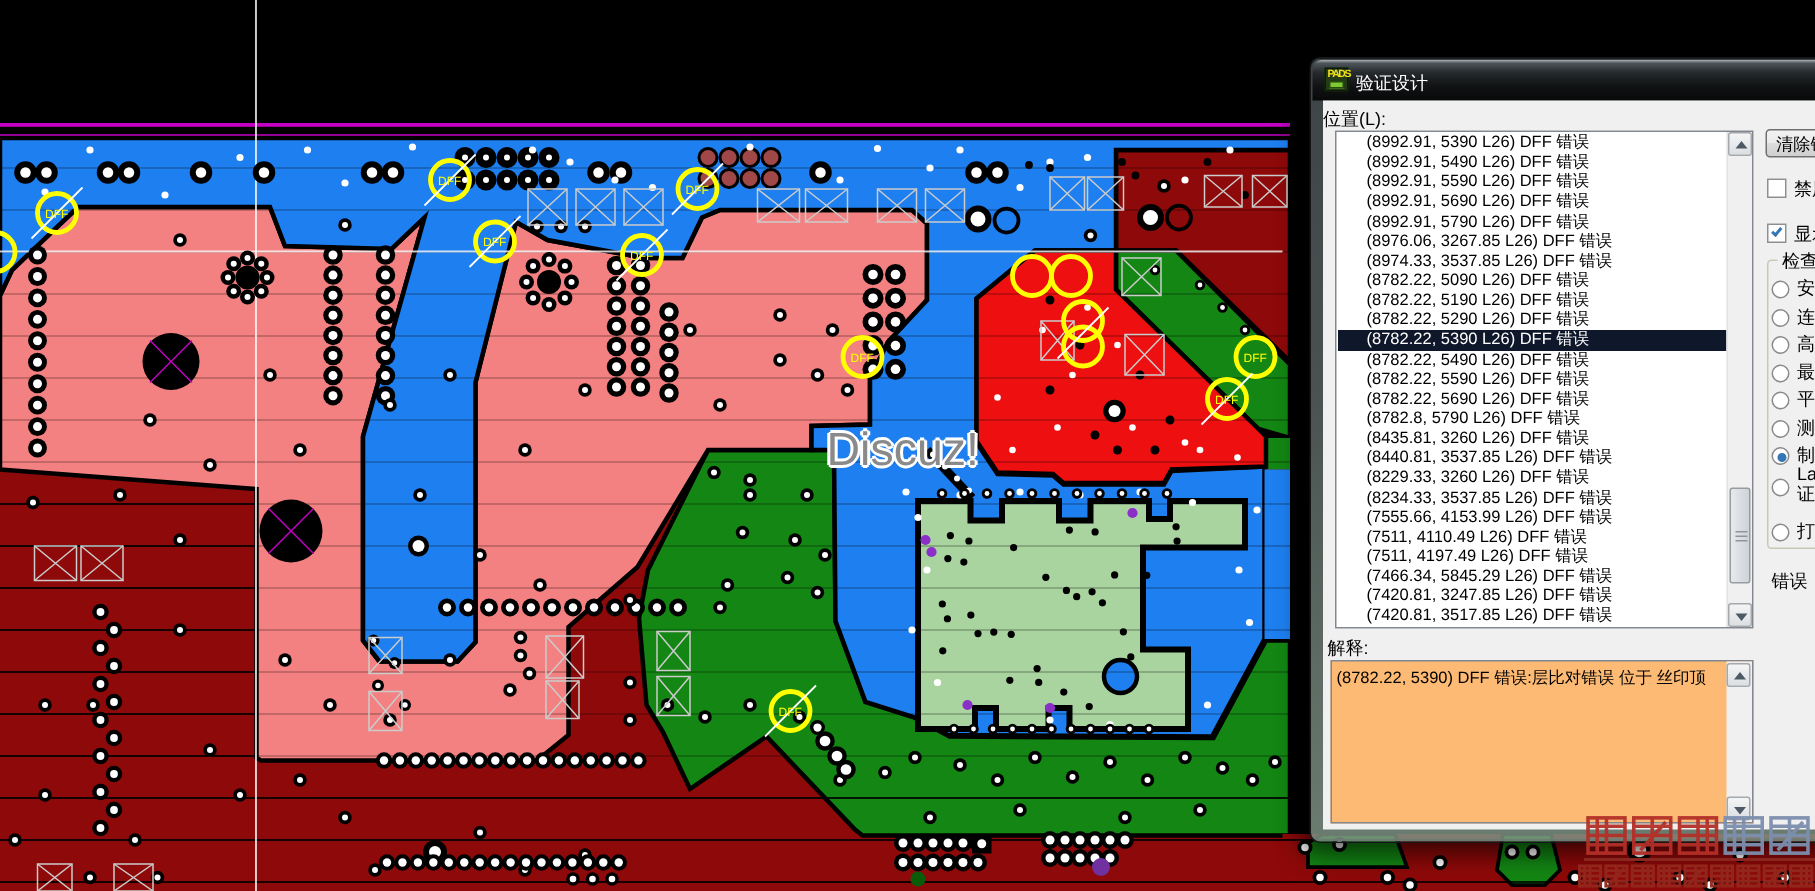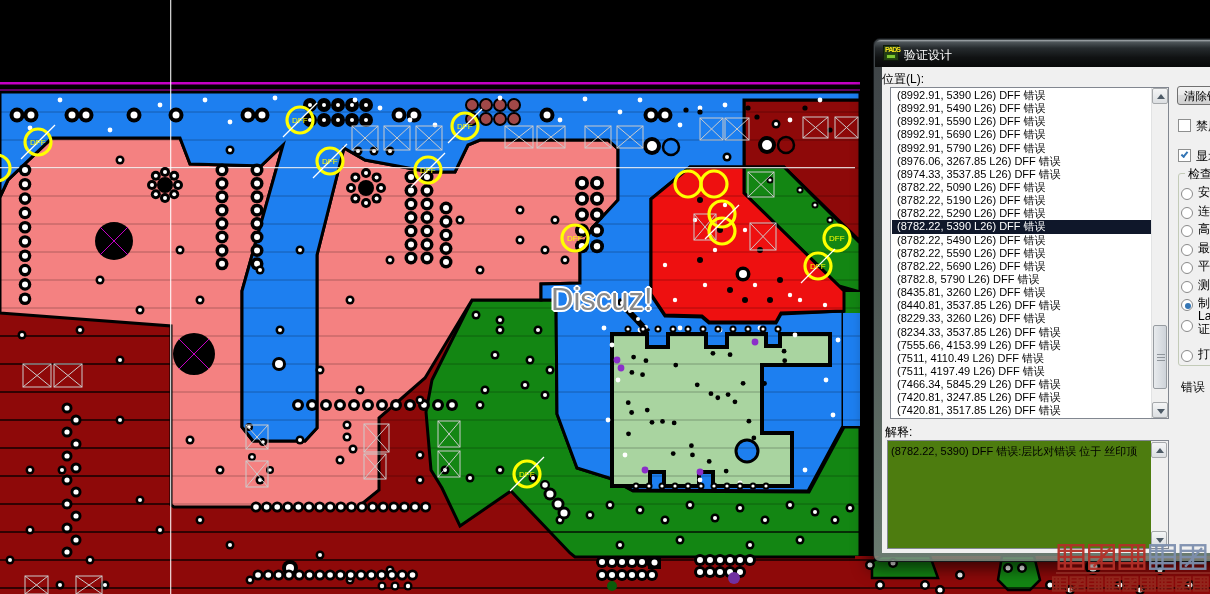--- a/index.html
+++ b/index.html
@@ -11,42 +11,42 @@
 #titlebar{position:absolute;left:1px;top:1px;right:0;height:27px;border-radius:6px 0 0 0;
  background:linear-gradient(180deg,#a8aeb2 0%,#4e5559 8%,#262b2e 30%,#101213 65%,#080909 100%);}
 #title{position:absolute;left:30px;top:8px;font-size:12px;color:#fff}
 #icon{position:absolute;left:9px;top:6px;width:16px;height:16px;background:#233c17;border:1px solid #0e1a09}
 #icon .p{position:absolute;left:1px;top:0px;font-size:7px;font-weight:bold;color:#f3e11c;letter-spacing:-1px}
 #icon .scr{position:absolute;left:2px;top:8px;width:10px;height:5px;background:#7ec832;border:1px solid #244d0c}
 #client{position:absolute;left:8px;top:28px;right:0;bottom:8px;background:#f0f0f0;overflow:hidden}
 .lbl{position:absolute;font-size:12px;color:#000}
 #listbox{position:absolute;left:8px;top:20px;width:279px;height:332px;background:#fff;border:1px solid #828790;overflow:hidden}
 #listitems{position:absolute;left:1px;top:1px;right:17px;font-size:11px;color:#000}
-#listitems div{height:13.15px;line-height:13.3px;padding-left:5px;white-space:nowrap}
+#listitems div{height:13.15px;line-height:13.3px;padding-left:19px;white-space:nowrap}
 #listitems .sel{background:#0f172a;color:#fff}
 .vsb{position:absolute;right:0;top:0;bottom:0;width:17px;background:#f0f0f0;border-left:1px solid #e2e3e4}
 .sbtn{position:absolute;left:0;width:16px;height:16px;background:linear-gradient(180deg,#f4f5f6,#dcdfe2);border:1px solid #a6a9ac;border-radius:2px}
 .arr{position:absolute;left:4px;width:0;height:0;border-left:4px solid transparent;border-right:4px solid transparent}
 .up .arr{top:5px;border-bottom:5px solid #4d5a66}
 .dn .arr{top:6px;border-top:5px solid #4d5a66}
 .thumb{position:absolute;left:1px;width:14px;background:linear-gradient(90deg,#e7eaed,#ced3d9);border:1px solid #979ca1;border-radius:2px}
 .grip{position:absolute;left:3px;width:8px;height:1px;background:#8f959b}
 #btnclear{position:absolute;left:295px;top:19px;width:100px;height:19px;border:1px solid #707070;border-radius:3px;
  background:linear-gradient(180deg,#f2f2f2 0%,#ebebeb 49%,#dddddd 50%,#cfcfcf 100%);font-size:11.5px;padding:2px 0 0 6px;white-space:nowrap}
 .cb{position:absolute;left:296px;width:13px;height:13px;background:#fff;border:1px solid #8e8f8f}
 .cbl{position:absolute;left:314px;font-size:12px;white-space:nowrap}
 #check{position:absolute;left:296px;top:106px;width:250px;height:193px;border:1px solid #c3cbb8;border-radius:3px}
 #checklbl{position:absolute;left:303px;top:99px;font-size:12px;background:#f0f0f0;padding:0 3px}
 .radio{position:absolute;left:299px;white-space:nowrap}
 .rc{display:inline-block;width:12px;height:12px;border-radius:50%;background:#fff;border:1px solid #8a8a8a;vertical-align:-2px;position:relative}
 .rdot{position:absolute;left:3px;top:3px;width:6px;height:6px;border-radius:50%;background:#3576b5}
 .rl{font-size:12px;margin-left:5px;display:inline-block;vertical-align:top}
 #errlbl{position:absolute;left:299px;top:312px;font-size:12px}
 #expl{position:absolute;left:3px;top:357px;font-size:12px}
-#ta{position:absolute;left:5px;top:373px;width:282px;height:109px;background:#4d7c0f;border:1px solid #828790}
+#ta{position:absolute;left:5px;top:373px;width:282px;height:109px;background:#fdba74;border:1px solid #828790}
 #tatext{position:absolute;left:3px;top:3px;right:18px;font-size:11px;white-space:nowrap;overflow:hidden}
 #wm{position:absolute;left:0;top:0;z-index:20;pointer-events:none}
 </style></head>
 <body>
 <div id="stage">
 
 <svg width="1210" height="594" style="position:absolute;left:0;top:0">
       <rect x="0" y="0" width="1210" height="594" fill="#000000"></rect>
       <g>
         <rect x="0" y="82" width="860" height="2.5" fill="#c400c4"></rect>

